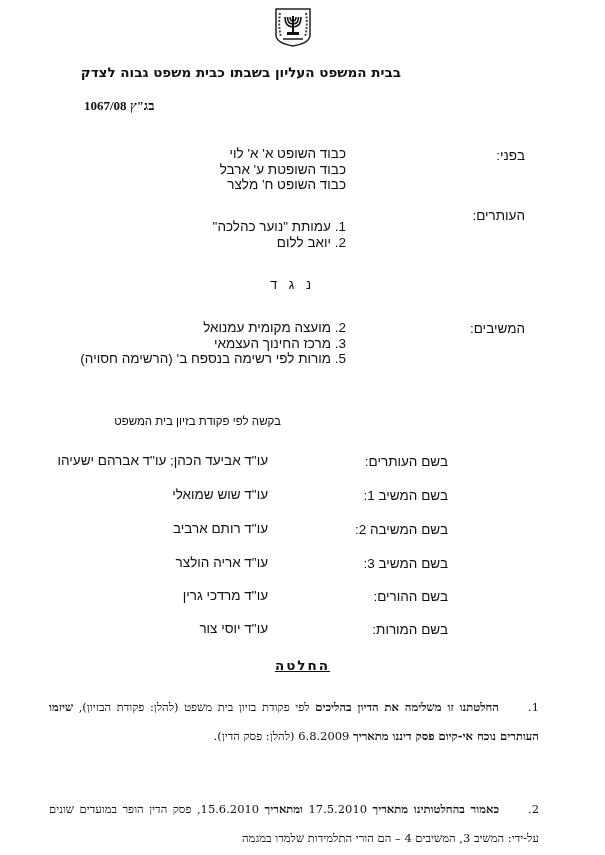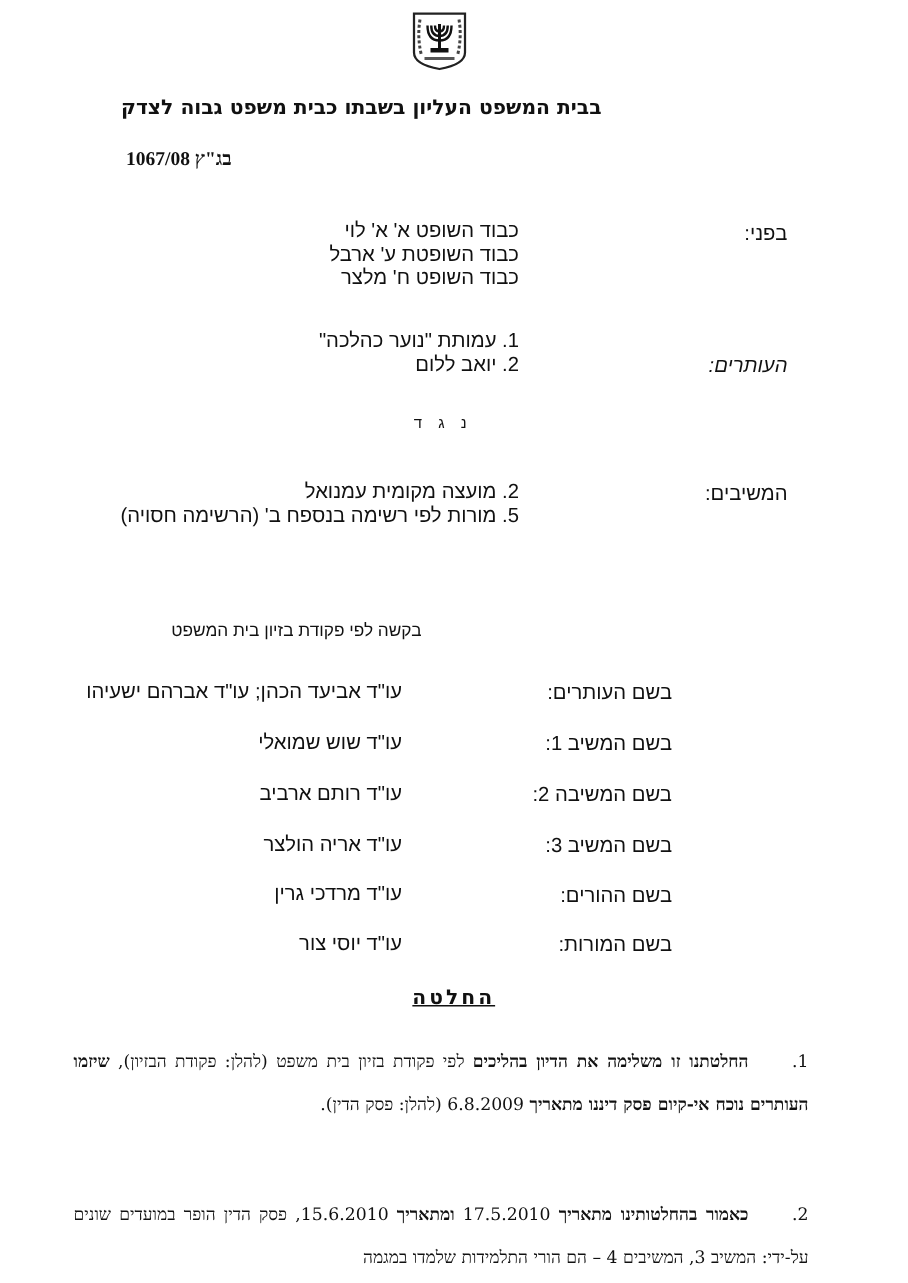--- a/index.html
+++ b/index.html
@@ -23,21 +23,21 @@
     }
     .label {
       font-family: "Liberation Sans", sans-serif; font-size: 13.5px;
       text-align: right; white-space: nowrap; direction: rtl;
     }
     .value {
       font-family: "Liberation Sans", sans-serif; font-size: 13.5px;
       text-align: right; white-space: nowrap; direction: rtl; line-height: 15.5px;
     }
     .neged {
-      right: 290px; top: 277px; font-size: 10px; letter-spacing: 4px;
+      right: 290px; top: 277px; font-size: 13px; letter-spacing: 4px;
       font-family: "Liberation Sans", sans-serif; direction: rtl; text-align: right;
     }
     .request {
       right: 324px; top: 415px; font-size: 11.5px;
       font-family: "Liberation Sans", sans-serif; direction: rtl; white-space: nowrap;
     }
     .decision-title {
       left: 0; width: 605px; top: 657px; text-align: center;
       font-weight: bold; font-size: 13.5px; text-decoration: underline;
       letter-spacing: 2px; font-family: "DejaVu Sans", sans-serif;
@@ -70,31 +70,32 @@
 
 <div class="abs case-no">בג"ץ  1067/08</div>
 
 <div class="abs label" style="right:80px; top:148px;margin-left:48px;">בפני:</div>
 <div class="abs value" style="right:259px; top:146px;">
   <div>כבוד השופט א' א' לוי</div>
   <div>כבוד השופטת ע' ארבל</div>
   <div>כבוד השופט ח' מלצר</div>
 </div>
 
-<div class="abs label" style="right:80px; top:236px;font-style:italic;">העותרים:</div>
+<div class="abs label" style="right:80px; top:208px;">העותרים:</div>
 <div class="abs value" style="right:259px; top:219px;">
   <div>1. עמותת "נוער כהלכה"</div>
   <div>2. יואב ללום</div>
 </div>
 
 <div class="abs neged">נ ג ד</div>
 
 <div class="abs label" style="right:80px; top:321px;">המשיבים:</div>
 <div class="abs value" style="right:259px; top:320px;">
   <div>2. מועצה מקומית עמנואל</div>
+  <div>3. מרכז החינוך העצמאי</div>
   <div>5. מורות לפי רשימה בנספח ב' (הרשימה חסויה)</div>
 </div>
 
 <div class="abs request">בקשה לפי פקודת בזיון בית המשפט</div>
 
 <div class="abs label" style="right:157px; top:454px;">בשם העותרים:</div>
 <div class="abs value" style="right:337px; top:453px;">עו"ד אביעד הכהן; עו"ד אברהם ישעיהו</div>
 
 <div class="abs label" style="right:157px; top:488px;">בשם המשיב 1:</div>
 <div class="abs value" style="right:337px; top:487px;">עו"ד שוש שמואלי</div>

